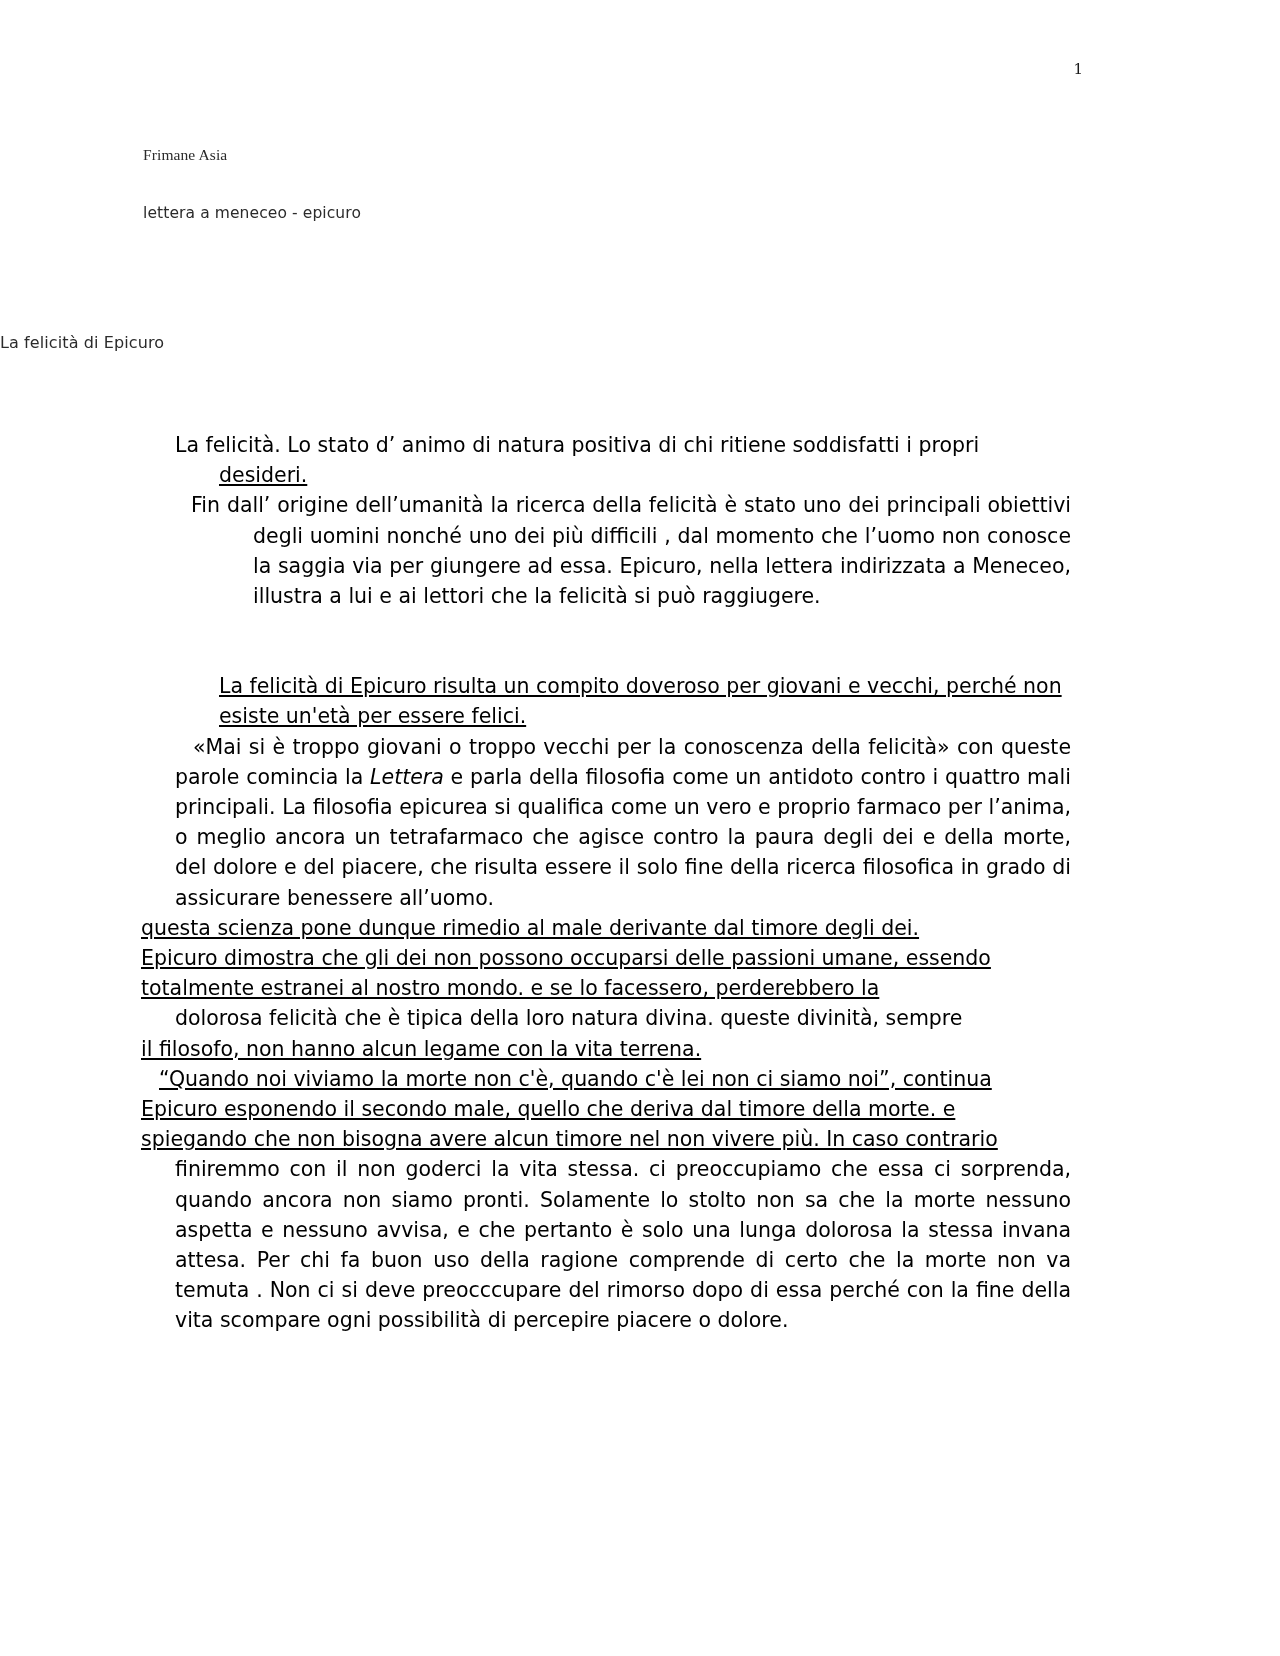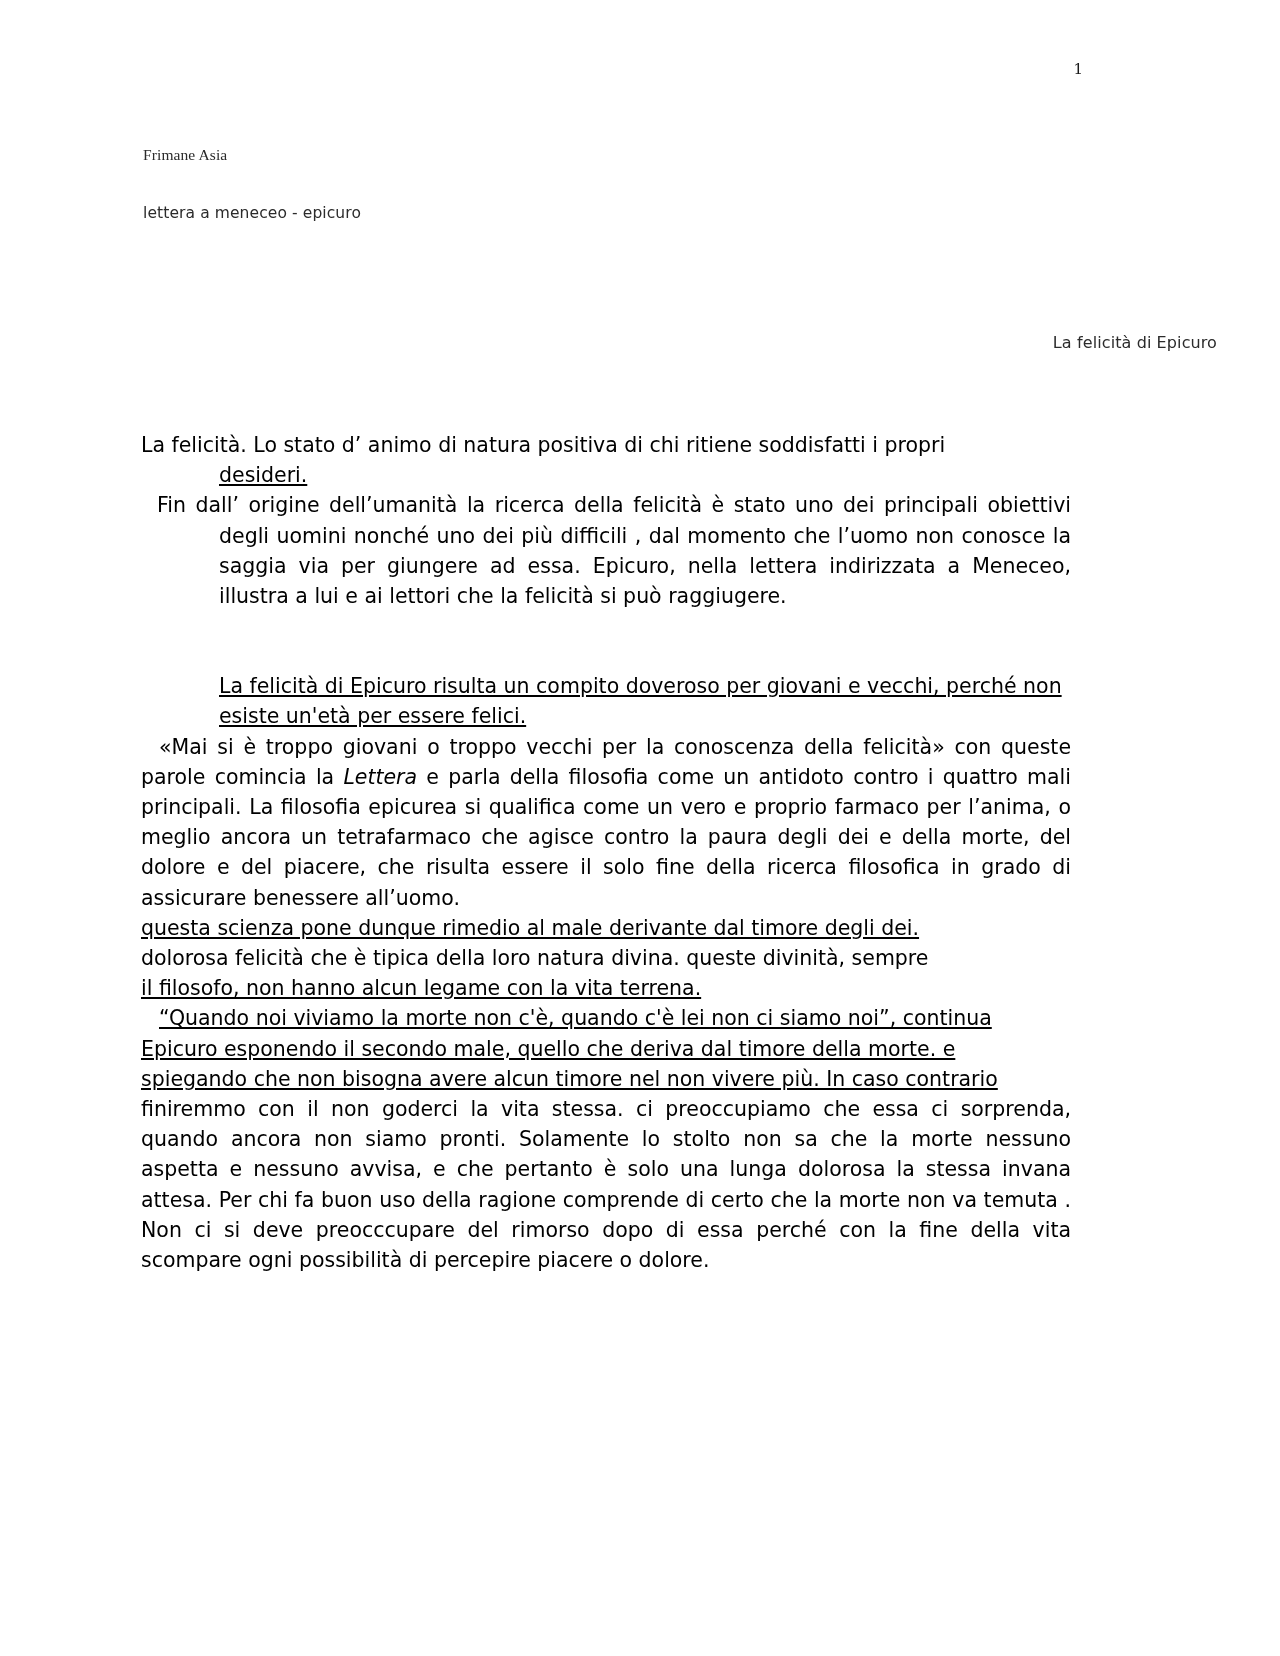--- a/index.html
+++ b/index.html
@@ -46,21 +46,21 @@
   }
   .meta-author { top: 146px; font-family: Liberation Serif, serif; }
   .meta-subject { top: 194px; margin-top: 10px; }
 
   
   .doc-title {
     position: absolute;
     top: 333px;
     left: 0;
     width: 1217px;
-    text-align: right;
+    text-align: left;
     font-size: 16px;
     color: #2b2b2b;
     letter-spacing: 0.1px;
   }
 
   
   .body-wrap {
     position: absolute;
     top: 430px;
     left: 141px;
@@ -70,20 +70,21 @@
     color: #000000;
   }
 
   .para {
     margin: 0;
     padding: 0;
   }
   .para.justify {
     text-align: justify;
     text-align-last: left;
+    margin-left: 34px;
   }
   .para.left {
     text-align: left;
     text-decoration: underline;
   }
   
   .hang {
     padding-left: 78px;
     text-indent: -78px;
   }
@@ -125,20 +126,21 @@
     <p class="para justify hang-soft"><span>Fin dall’ origine dell’umanità la ricerca della felicità è stato uno dei principali obiettivi degli uomini nonché uno dei più difficili , dal momento che l’uomo non conosce la saggia via per giungere ad essa. Epicuro, nella lettera indirizzata a Meneceo, illustra a lui e ai lettori che la felicità si può raggiugere.</span></p>
 
     <div class="spacer-lg"></div>
 
     <p class="para left indent-first"><span>La felicità di Epicuro risulta un compito doveroso per giovani e vecchi, perché non esiste un'età per essere felici.</span></p>
 
     <p class="para justify quote-indent"><span>«Mai si è troppo giovani o troppo vecchi per la conoscenza della felicità»  con queste parole comincia la </span><em class="work-title">Lettera</em><span> e parla della filosofia come un antidoto contro i quattro mali principali. La filosofia epicurea si qualifica come un vero e proprio farmaco per l’anima, o meglio ancora un tetrafarmaco che agisce contro la paura degli dei e della morte, del dolore e del piacere, che risulta essere il solo fine della ricerca filosofica in grado di assicurare benessere all’uomo.</span></p>
 
     <p class="para left"><span>questa scienza pone dunque rimedio al male derivante dal timore degli dei.</span></p>
 
+    <p class="para left"><span>Epicuro dimostra che gli dei non possono occuparsi delle passioni umane, essendo totalmente estranei al nostro mondo. e se lo facessero, perderebbero la</span></p>
 
     <p class="para justify"><span>dolorosa felicità che è tipica della loro natura divina. queste divinità, sempre</span></p>
 
 
     <p class="para left"><span>il filosofo, non hanno alcun legame con la vita terrena.</span></p>
 
     <p class="para left quote-indent"><span>“Quando noi viviamo la morte non c'è, quando c'è lei non ci siamo noi”, continua</span></p>
 
     <p class="para left"><span>Epicuro esponendo  il secondo male, quello che deriva dal timore della morte. e</span></p>
 

